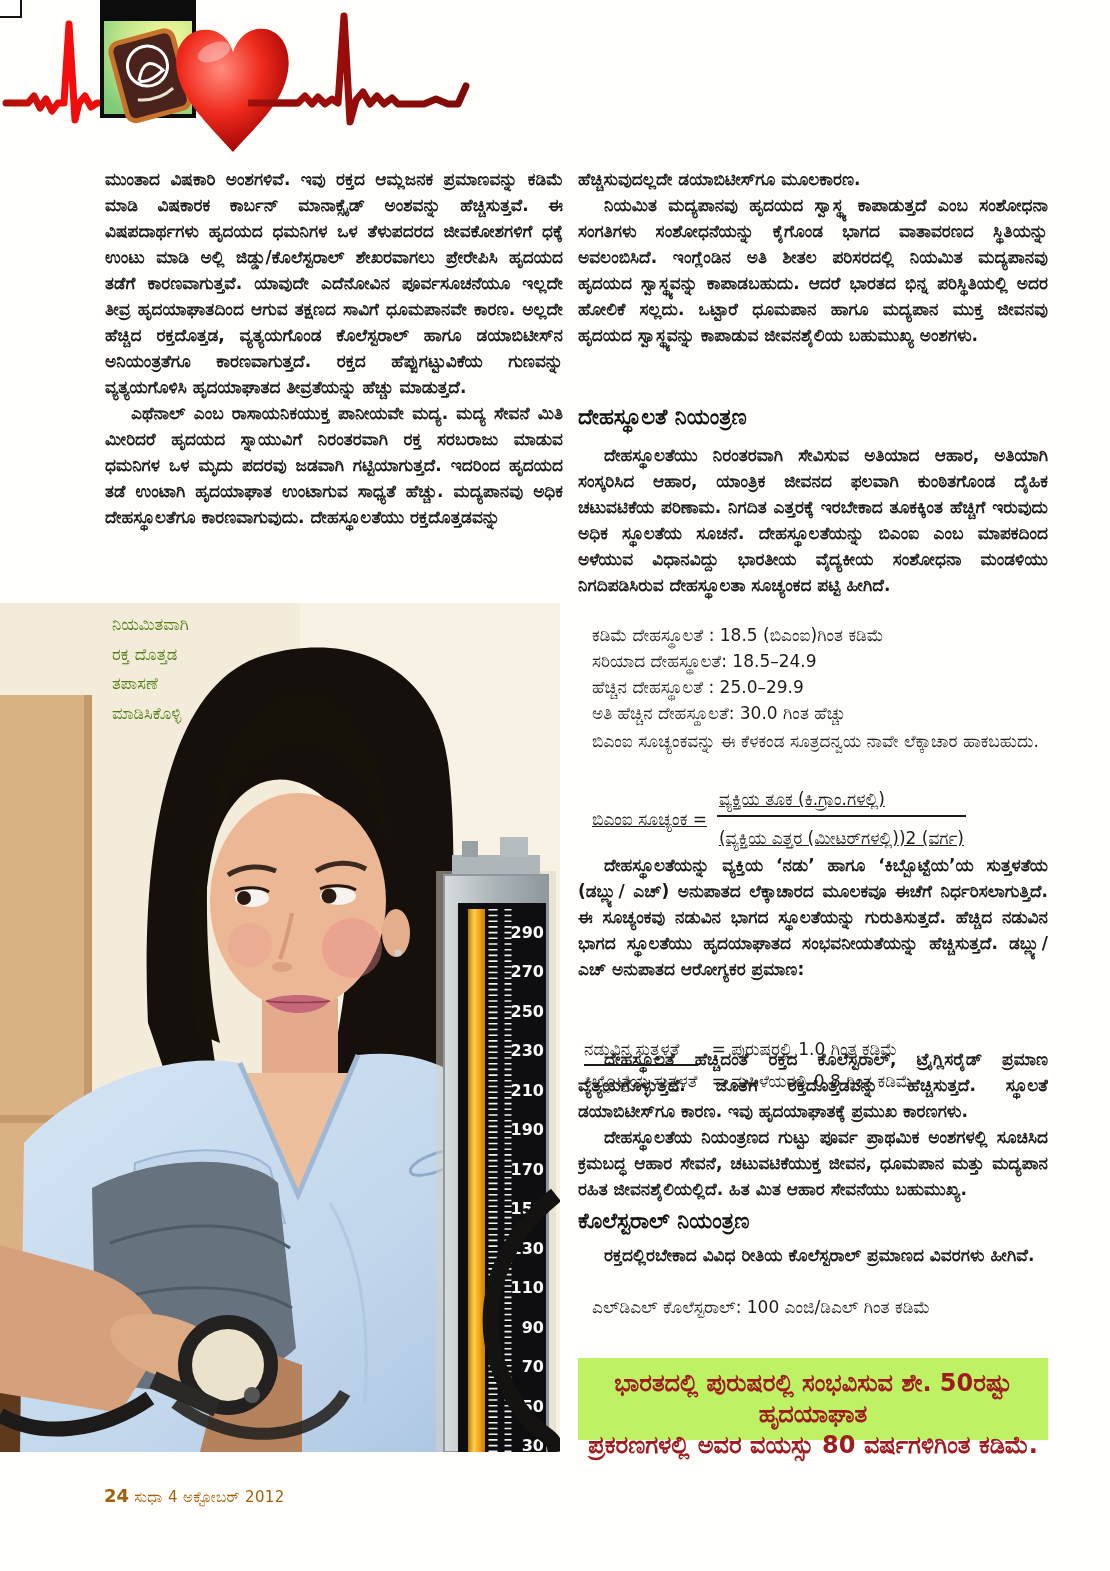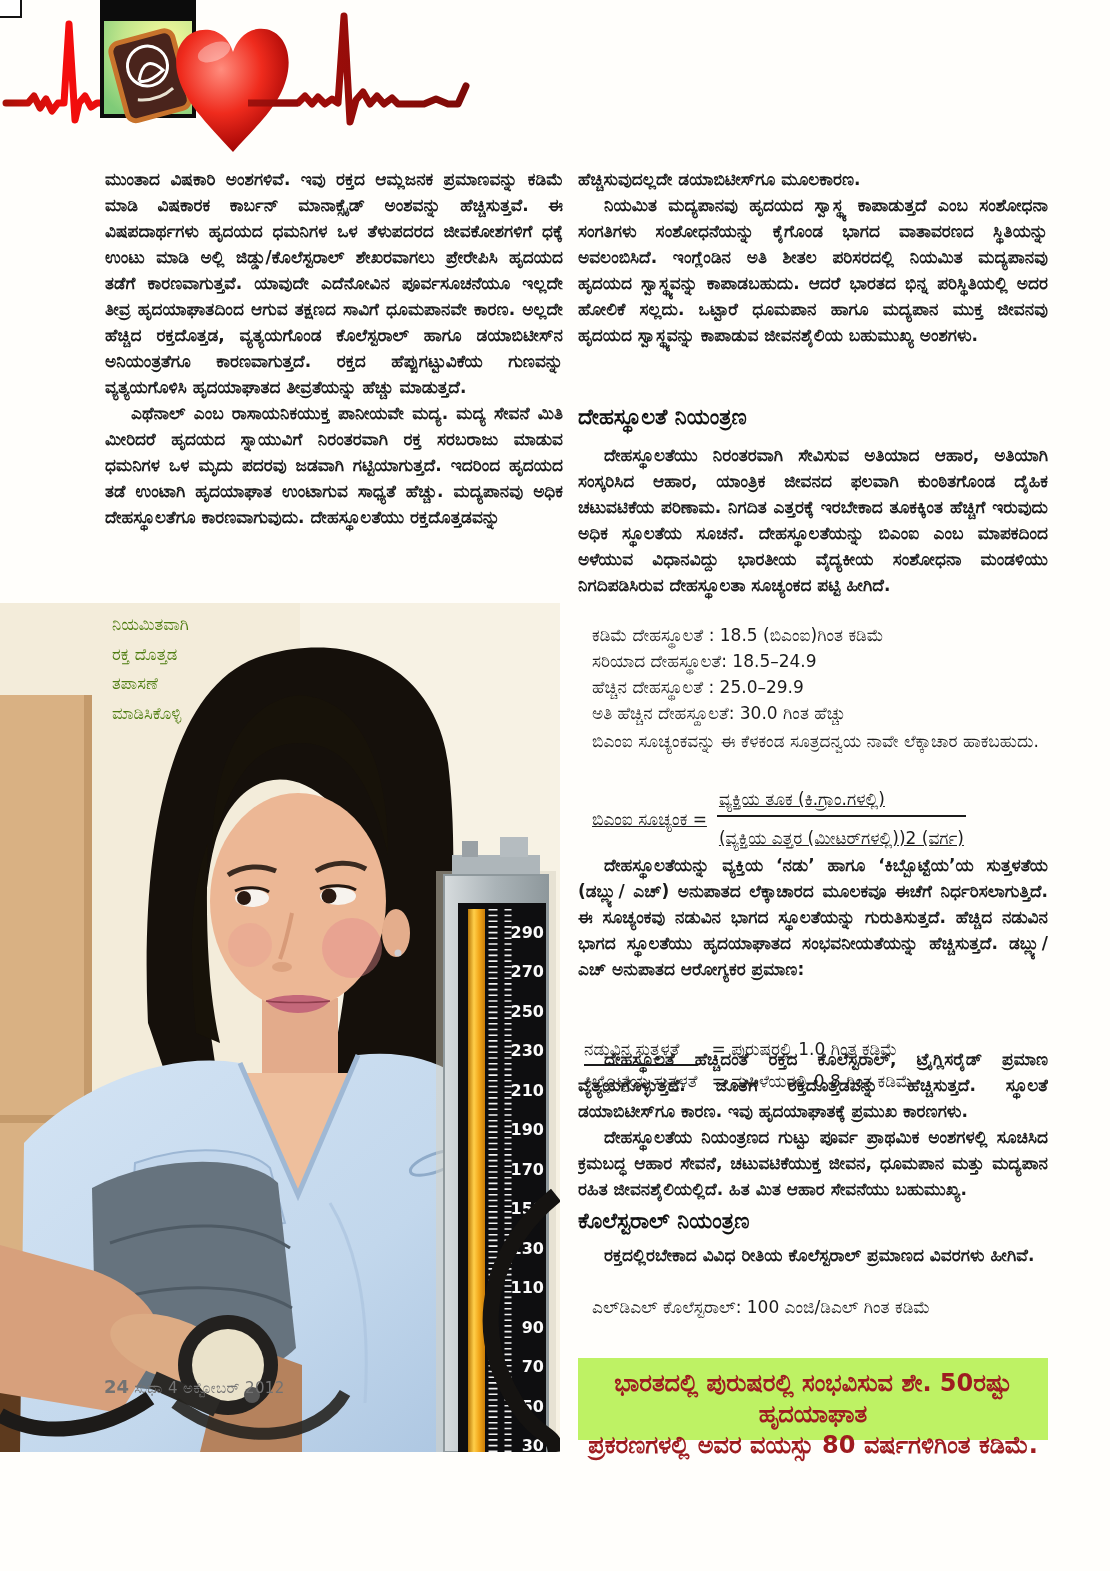--- a/index.html
+++ b/index.html
@@ -30,21 +30,21 @@
   .ratio-grid .u{border-bottom:2px solid #1b1b1b;padding-bottom:1px;}
   .redbox{
     left:578px;top:1358px;width:470px;height:82px;box-sizing:border-box;
     background:#bef264;color:#9e1c20;font-weight:bold;font-size:24px;
     line-height:31px;text-align:center;padding:10px 8px;
   }
   .caption{
     left:112px;top:610px;width:210px;font-size:16.5px;line-height:29.5px;
     color:#4d7c0f;text-align:left;
   }
-  .footer{left:104px;top:1376px;font-size:15px;color:#737373;letter-spacing:.4px;}
+  .footer{left:104px;top:1485px;font-size:15px;color:#a16207;letter-spacing:.4px;}
   .footer .pg{font-weight:bold;font-size:18px;letter-spacing:0;}
   .cropmark{
     position:absolute;left:-22px;top:-16px;width:40px;height:30px;
     border:2px solid #141414;background:#fff;
   }
   svg text{font-family:"DejaVu Sans",sans-serif;}
 </style>
 </head>
 <body>
 

